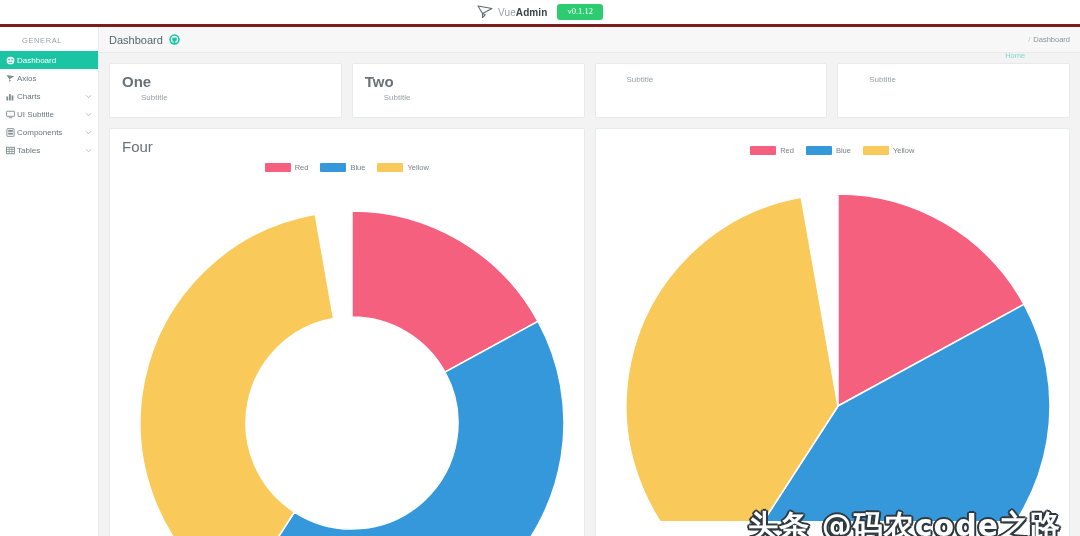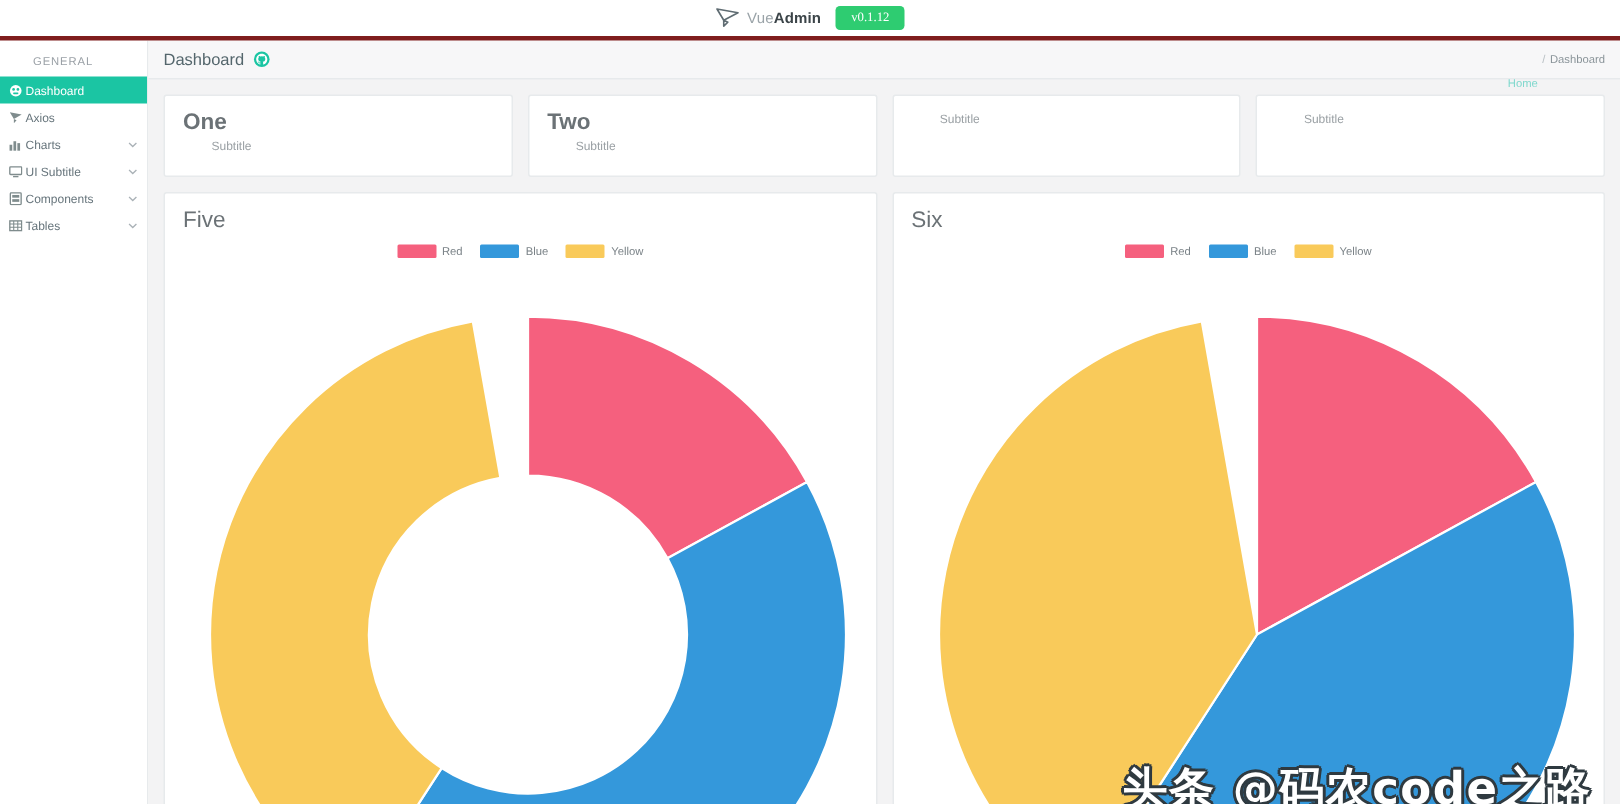--- a/index.html
+++ b/index.html
@@ -281,21 +281,21 @@
           <div class="stat-sub">Subtitle</div>
         </div>
         <div class="stat-card">
           <div class="stat-sub">Subtitle</div>
         </div>
       </div>
 
       <div class="charts-row">
 
         <section class="chart-card">
-          <div class="chart-title">Five</div>
+          <div class="chart-title">Four</div>
           <div class="legend">
             <div class="legend-item">
               <span class="legend-swatch" style="background:#f5607e"></span>
               <span class="legend-label">Red</span>
             </div>
             <div class="legend-item">
               <span class="legend-swatch" style="background:#3498db"></span>
               <span class="legend-label">Blue</span>
             </div>
             <div class="legend-item">
@@ -306,21 +306,20 @@
           <div class="chart-area">
             <svg id="chart0" width="460" height="360" viewBox="0 0 460 360" aria-hidden="true">
                 <path d="M 230 33 A 212 212 0 0 1 416.02638224138656 143.32313384952536 L 323.01319112069325 194.16156692476267 A 106 106 0 0 0 230 139 Z" fill="#f5607e" stroke="#ffffff" stroke-width="1.5"></path>
                 <path d="M 416.02638224138656 143.32313384952536 A 212 212 0 0 1 114.88865562146428 423.02634185806926 L 172.44432781073215 334.01317092903463 A 106 106 0 0 0 323.01319112069325 194.16156692476267 Z" fill="#3498db" stroke="#ffffff" stroke-width="1.5"></path>
                 <path d="M 114.88865562146428 423.02634185806926 A 212 212 0 0 1 193.18658633461078 36.2207563614119 L 211.59329316730538 140.61037818070594 A 106 106 0 0 0 172.44432781073215 334.01317092903463 Z" fill="#f9ca5a" stroke="#ffffff" stroke-width="1.5"></path>
               </svg>
           </div>
         </section>
 
         <section class="chart-card">
-          <div class="chart-title">Six</div>
           <div class="legend">
             <div class="legend-item">
               <span class="legend-swatch" style="background:#f5607e"></span>
               <span class="legend-label">Red</span>
             </div>
             <div class="legend-item">
               <span class="legend-swatch" style="background:#3498db"></span>
               <span class="legend-label">Blue</span>
             </div>
             <div class="legend-item">

